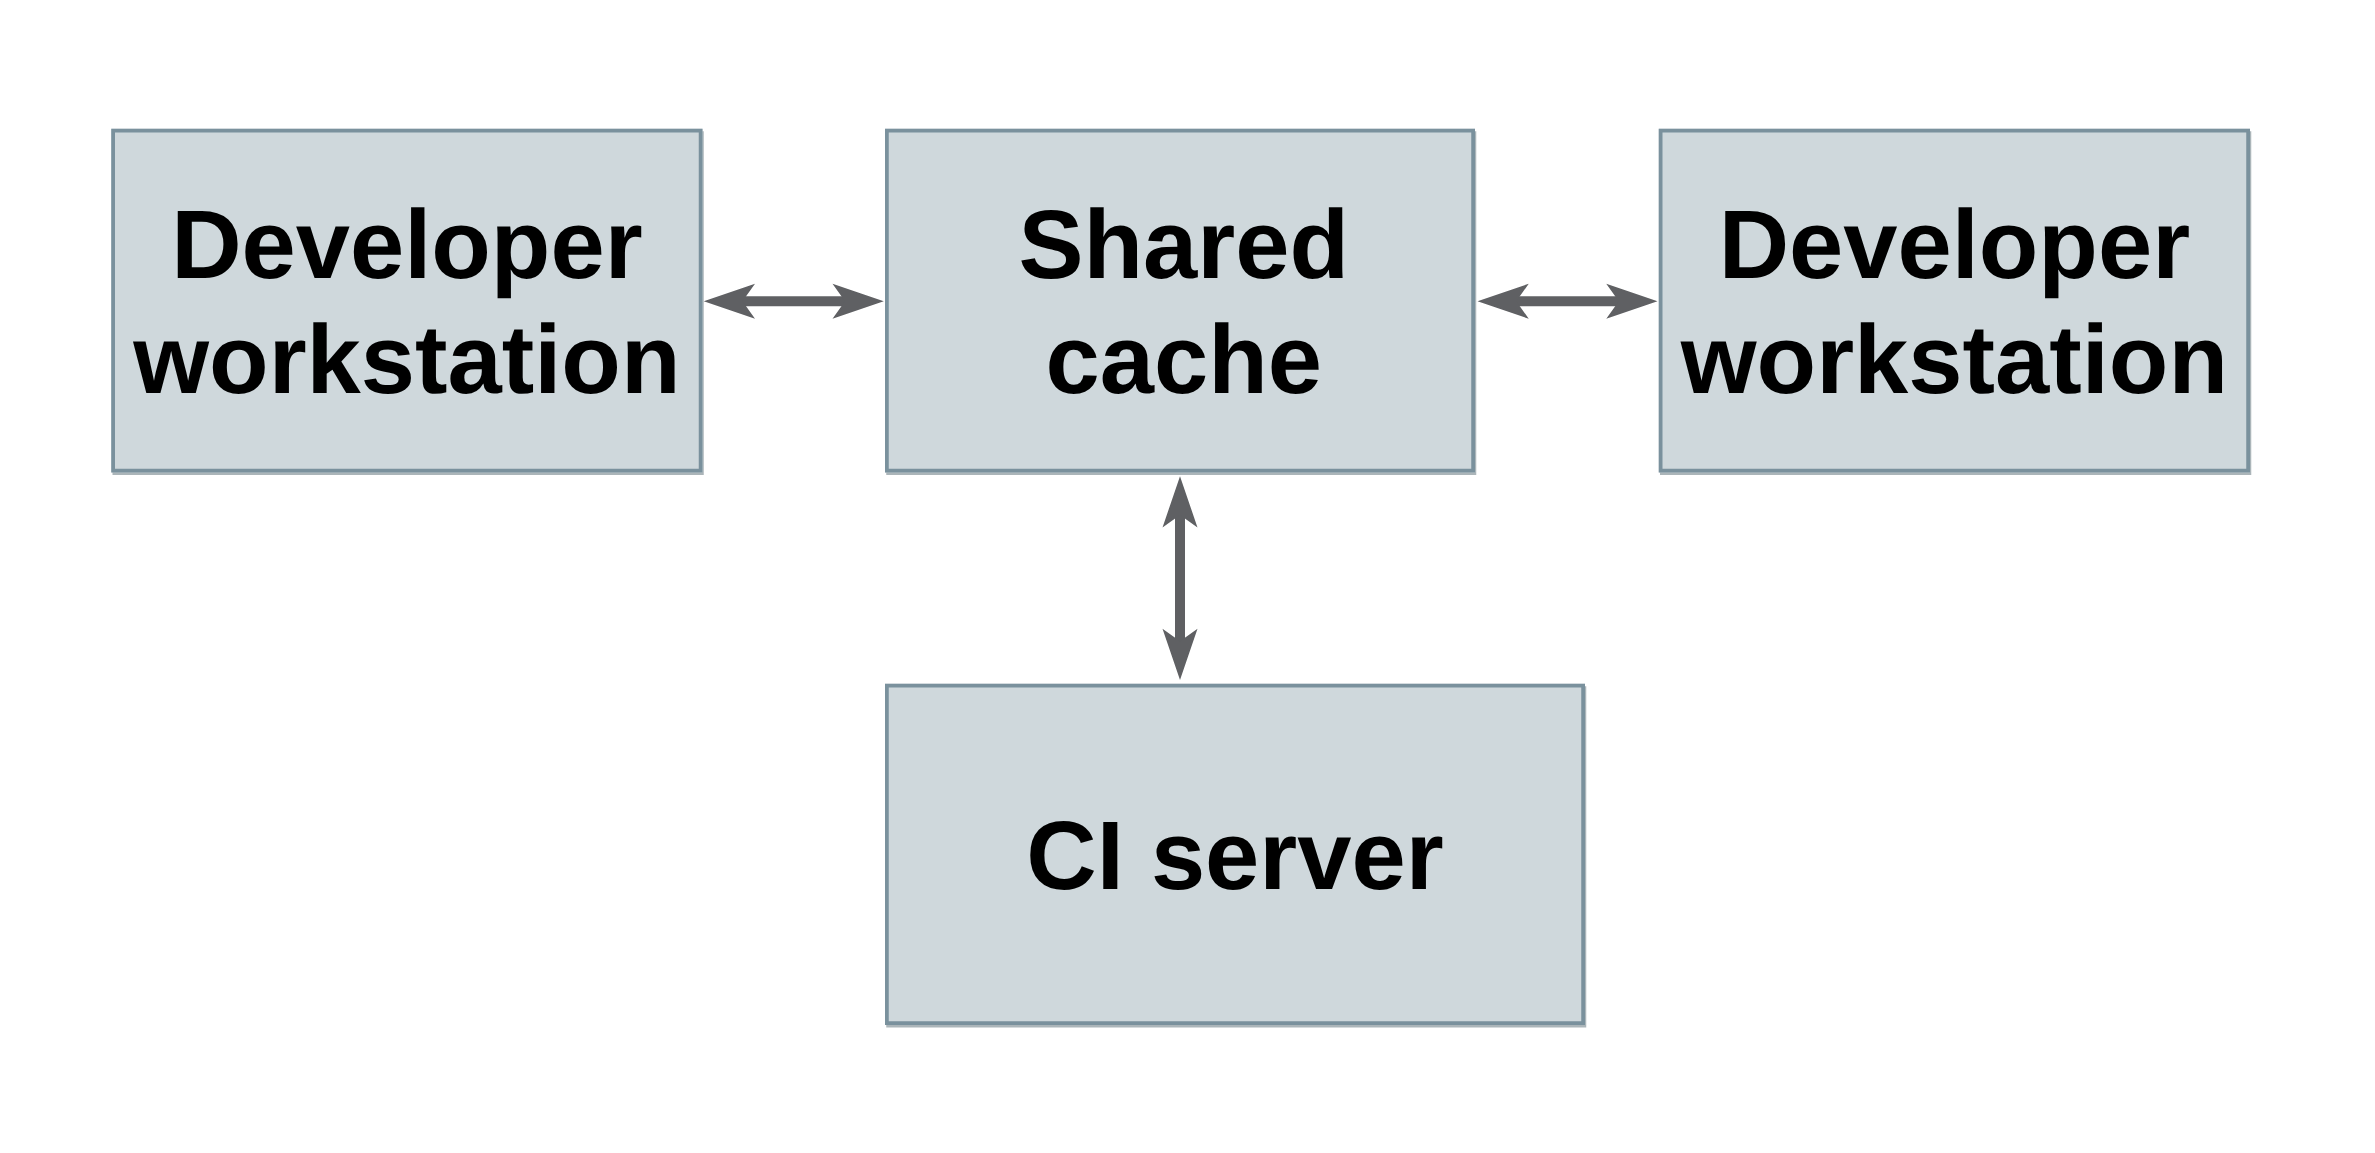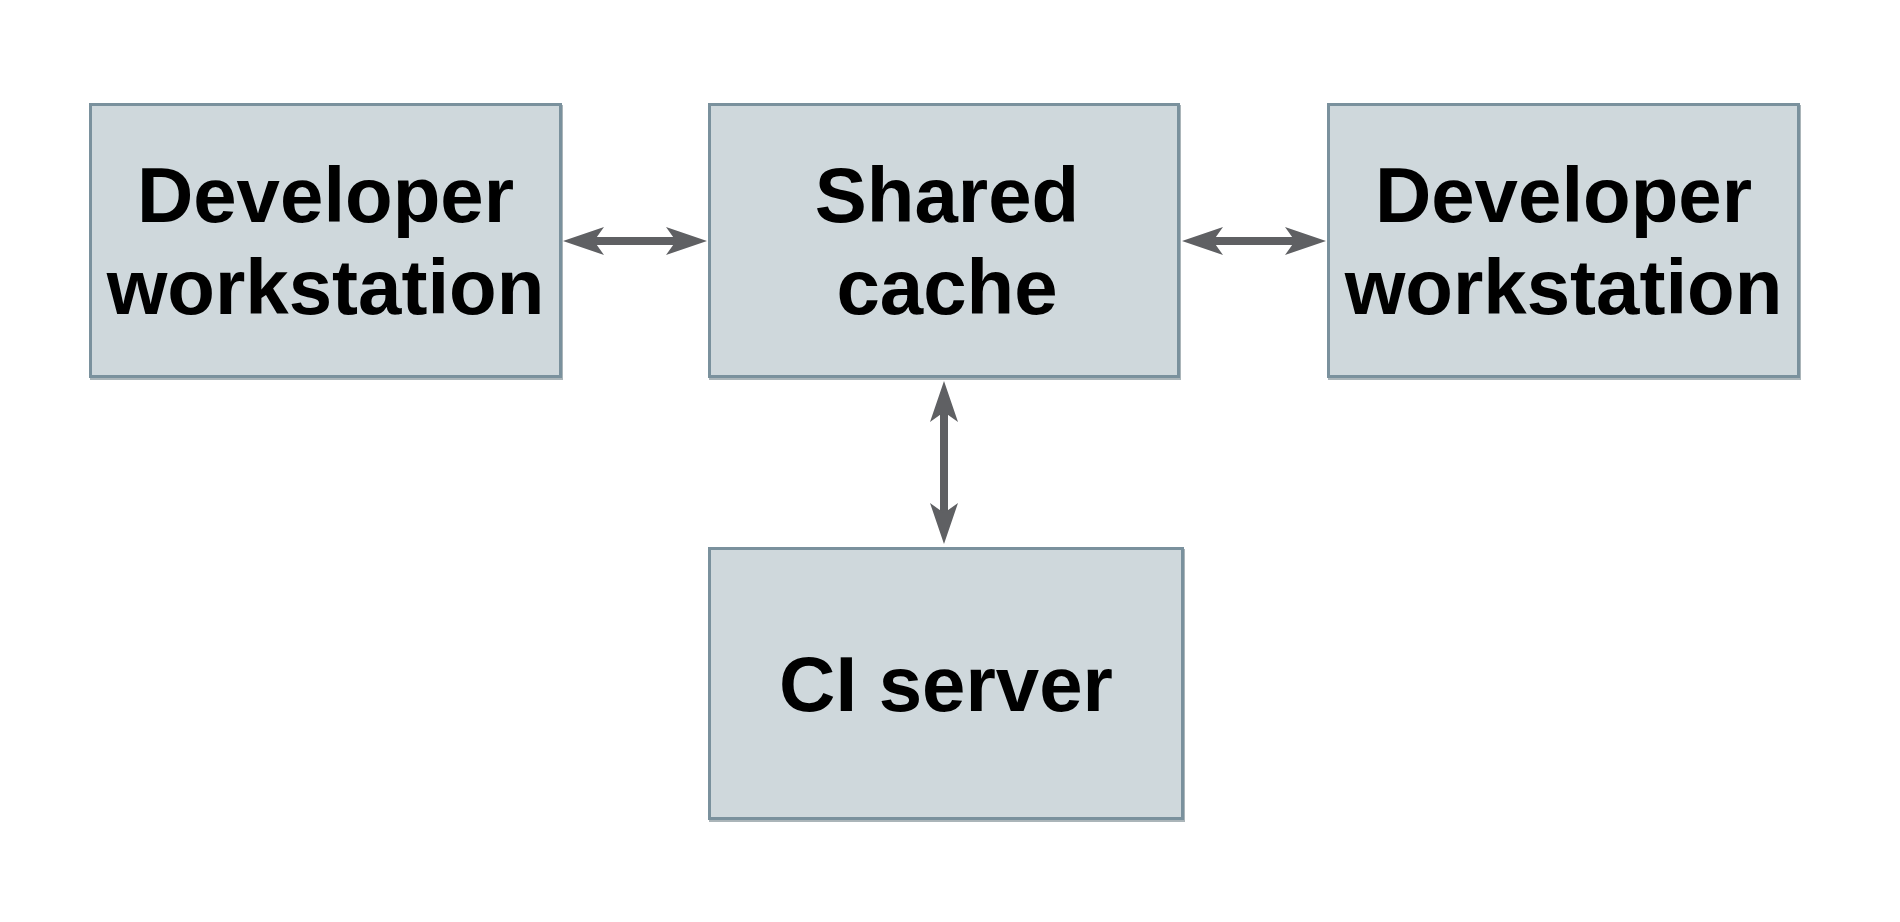--- a/index.html
+++ b/index.html
@@ -30,21 +30,21 @@
   .node-label {
     font-size: 78px;
     line-height: 92px;
     font-weight: 700;
     color: var(--text, #000000);
     letter-spacing: 0;
   }
   .node-dev-left  { left: 89px;   top: 103px; width: 473px; height: 275px; }
   .node-shared    { left: 708px;  top: 103px; width: 472px; height: 275px; padding-left: 16px; }
   .node-dev-right { left: 1327px; top: 103px; width: 473px; height: 275px; }
-  .node-ci        { left: 708px;  top: 547px; width: 476px; height: 273px; text-align: center; }
+  .node-ci        { left: 708px;  top: 547px; width: 560px; height: 273px; text-align: center; }
 
   .arrow { position: absolute; }
   .arrow-left     { left: 562px;  top: 226px; width: 146px; height: 30px; }
   .arrow-right    { left: 1181px; top: 226px; width: 146px; height: 30px; }
   .arrow-vertical { left: 929px;  top: 380px; width: 30px;  height: 165px; }
 
   .arrow line    { stroke: var(--arrow, #5f6063); stroke-width: 8; }
   .arrow polygon { fill: var(--arrow, #5f6063); }
 </style>
 </head>

